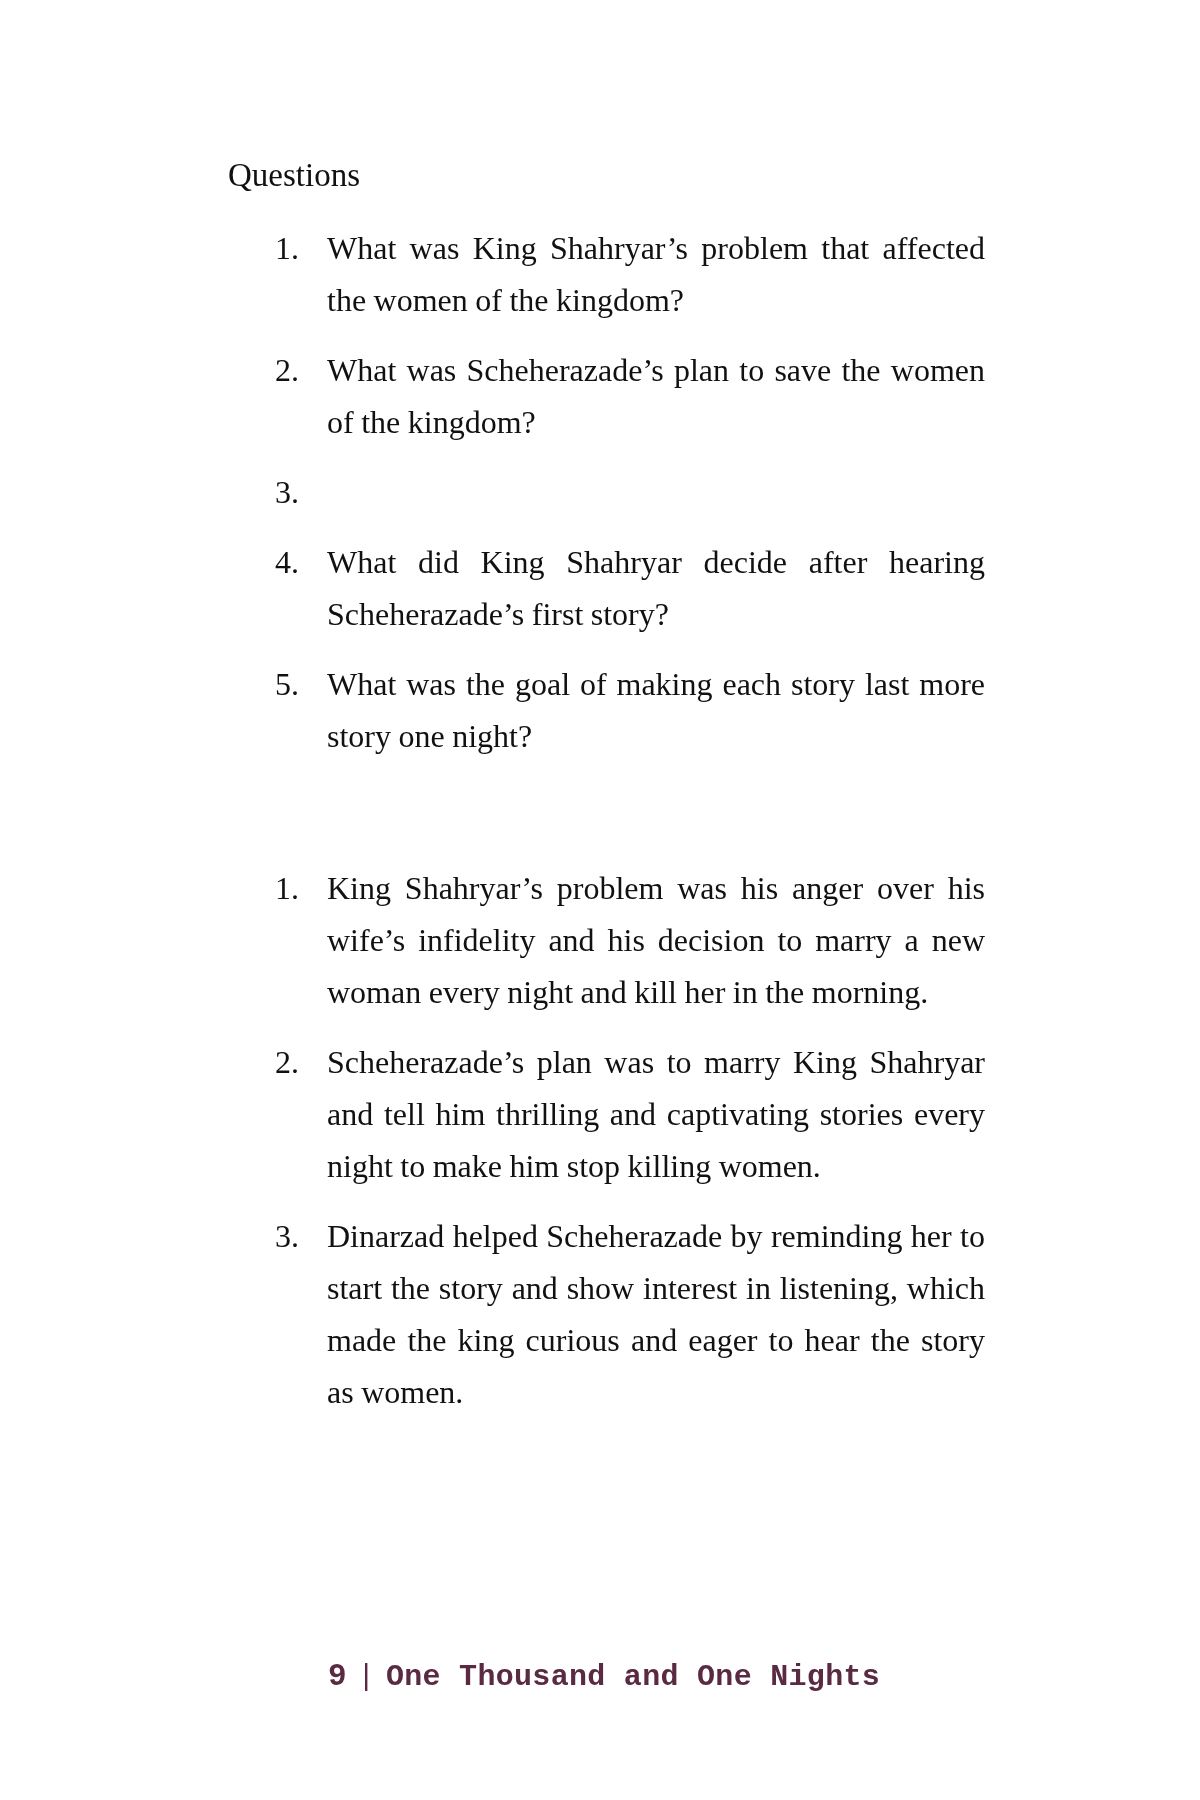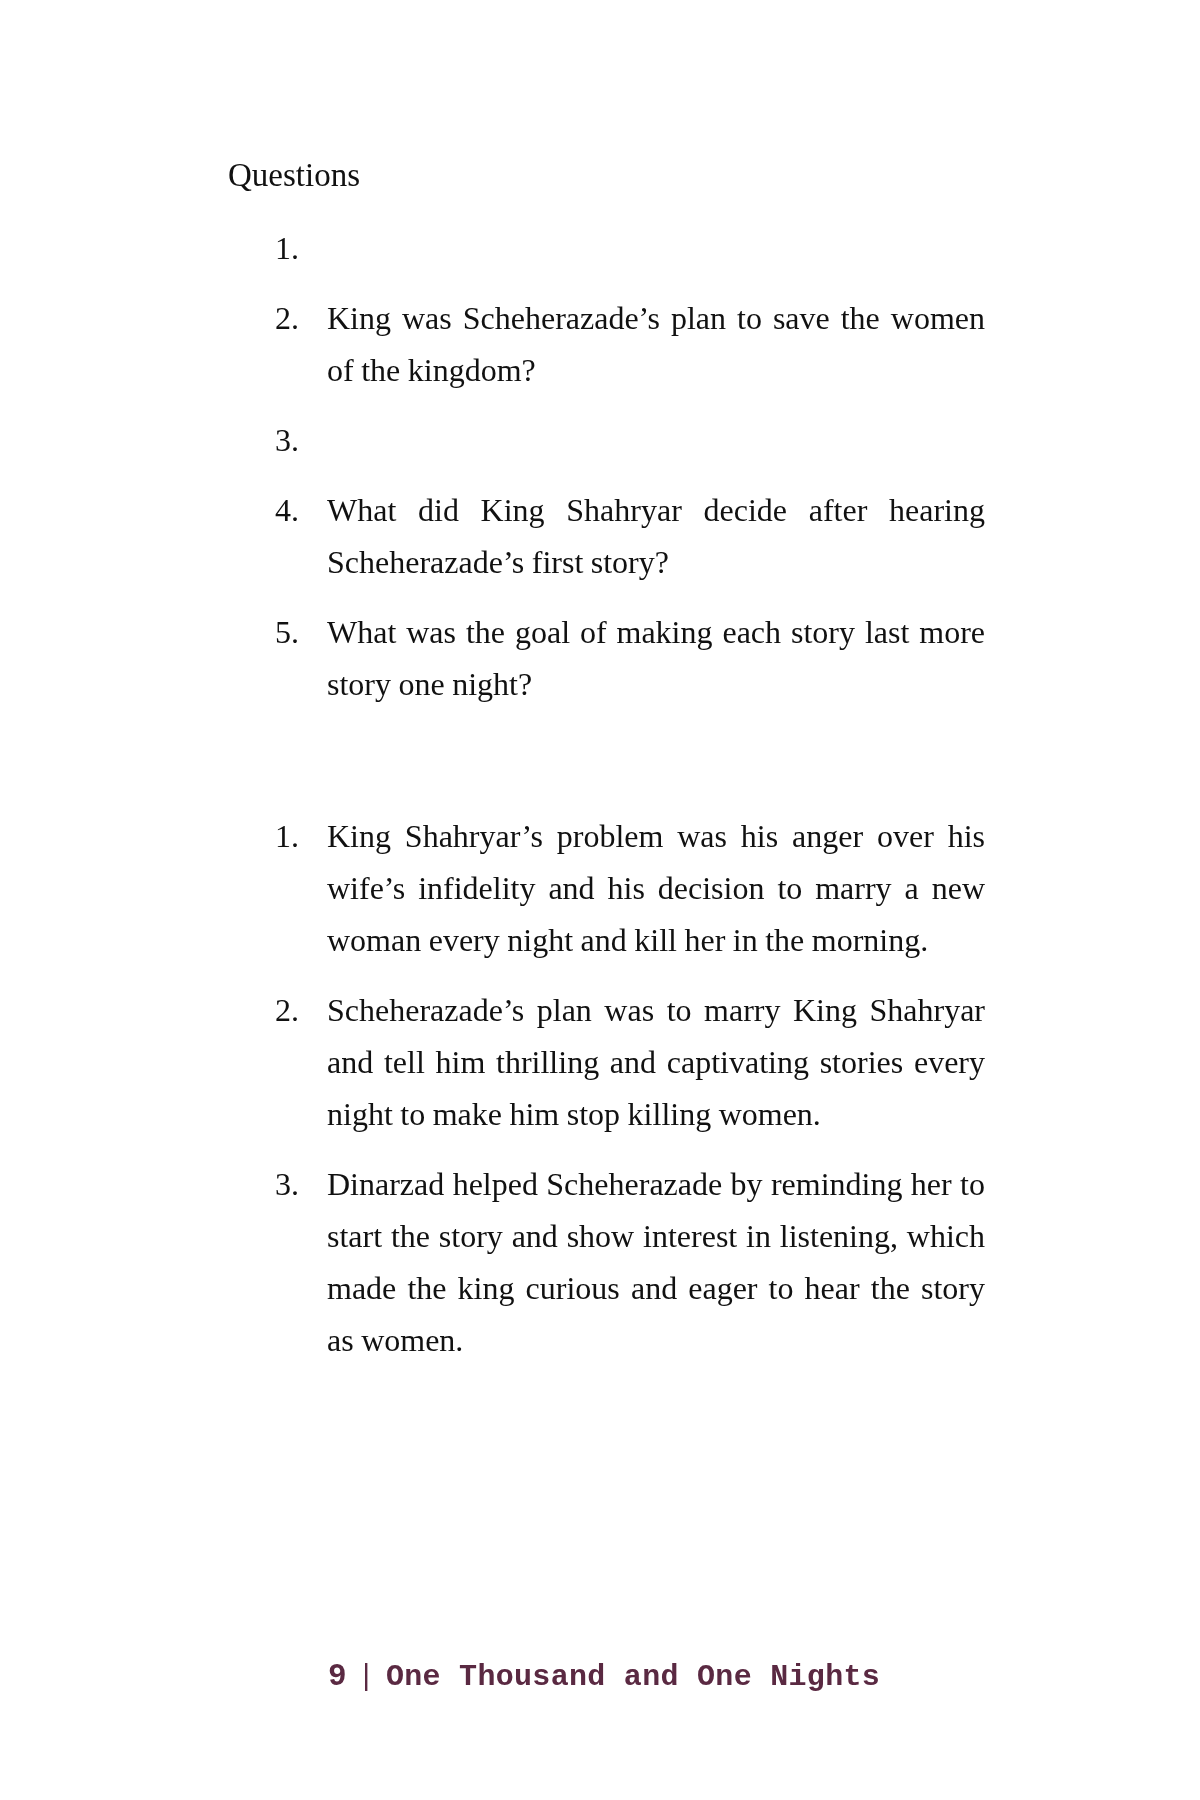--- a/index.html
+++ b/index.html
@@ -69,24 +69,25 @@
 </head>
 <body>
 
 <div class="page">
 
   <section class="questions-section">
     <h2 class="section-heading">Questions</h2>
     <ol class="item-list">
       <li class="item">
         <span class="item-number">1.</span>
+        <p class="item-text">What was King Shahryar’s problem that affected the women of the kingdom?</p>
       </li>
       <li class="item">
         <span class="item-number">2.</span>
-        <p class="item-text">King was Scheherazade’s plan to save the women of the kingdom?</p>
+        <p class="item-text">What was Scheherazade’s plan to save the women of the kingdom?</p>
       </li>
       <li class="item">
         <span class="item-number">3.</span>
       </li>
       <li class="item">
         <span class="item-number">4.</span>
         <p class="item-text">What did King Shahryar decide after hearing Scheherazade’s first story?</p>
       </li>
       <li class="item">
         <span class="item-number">5.</span>

